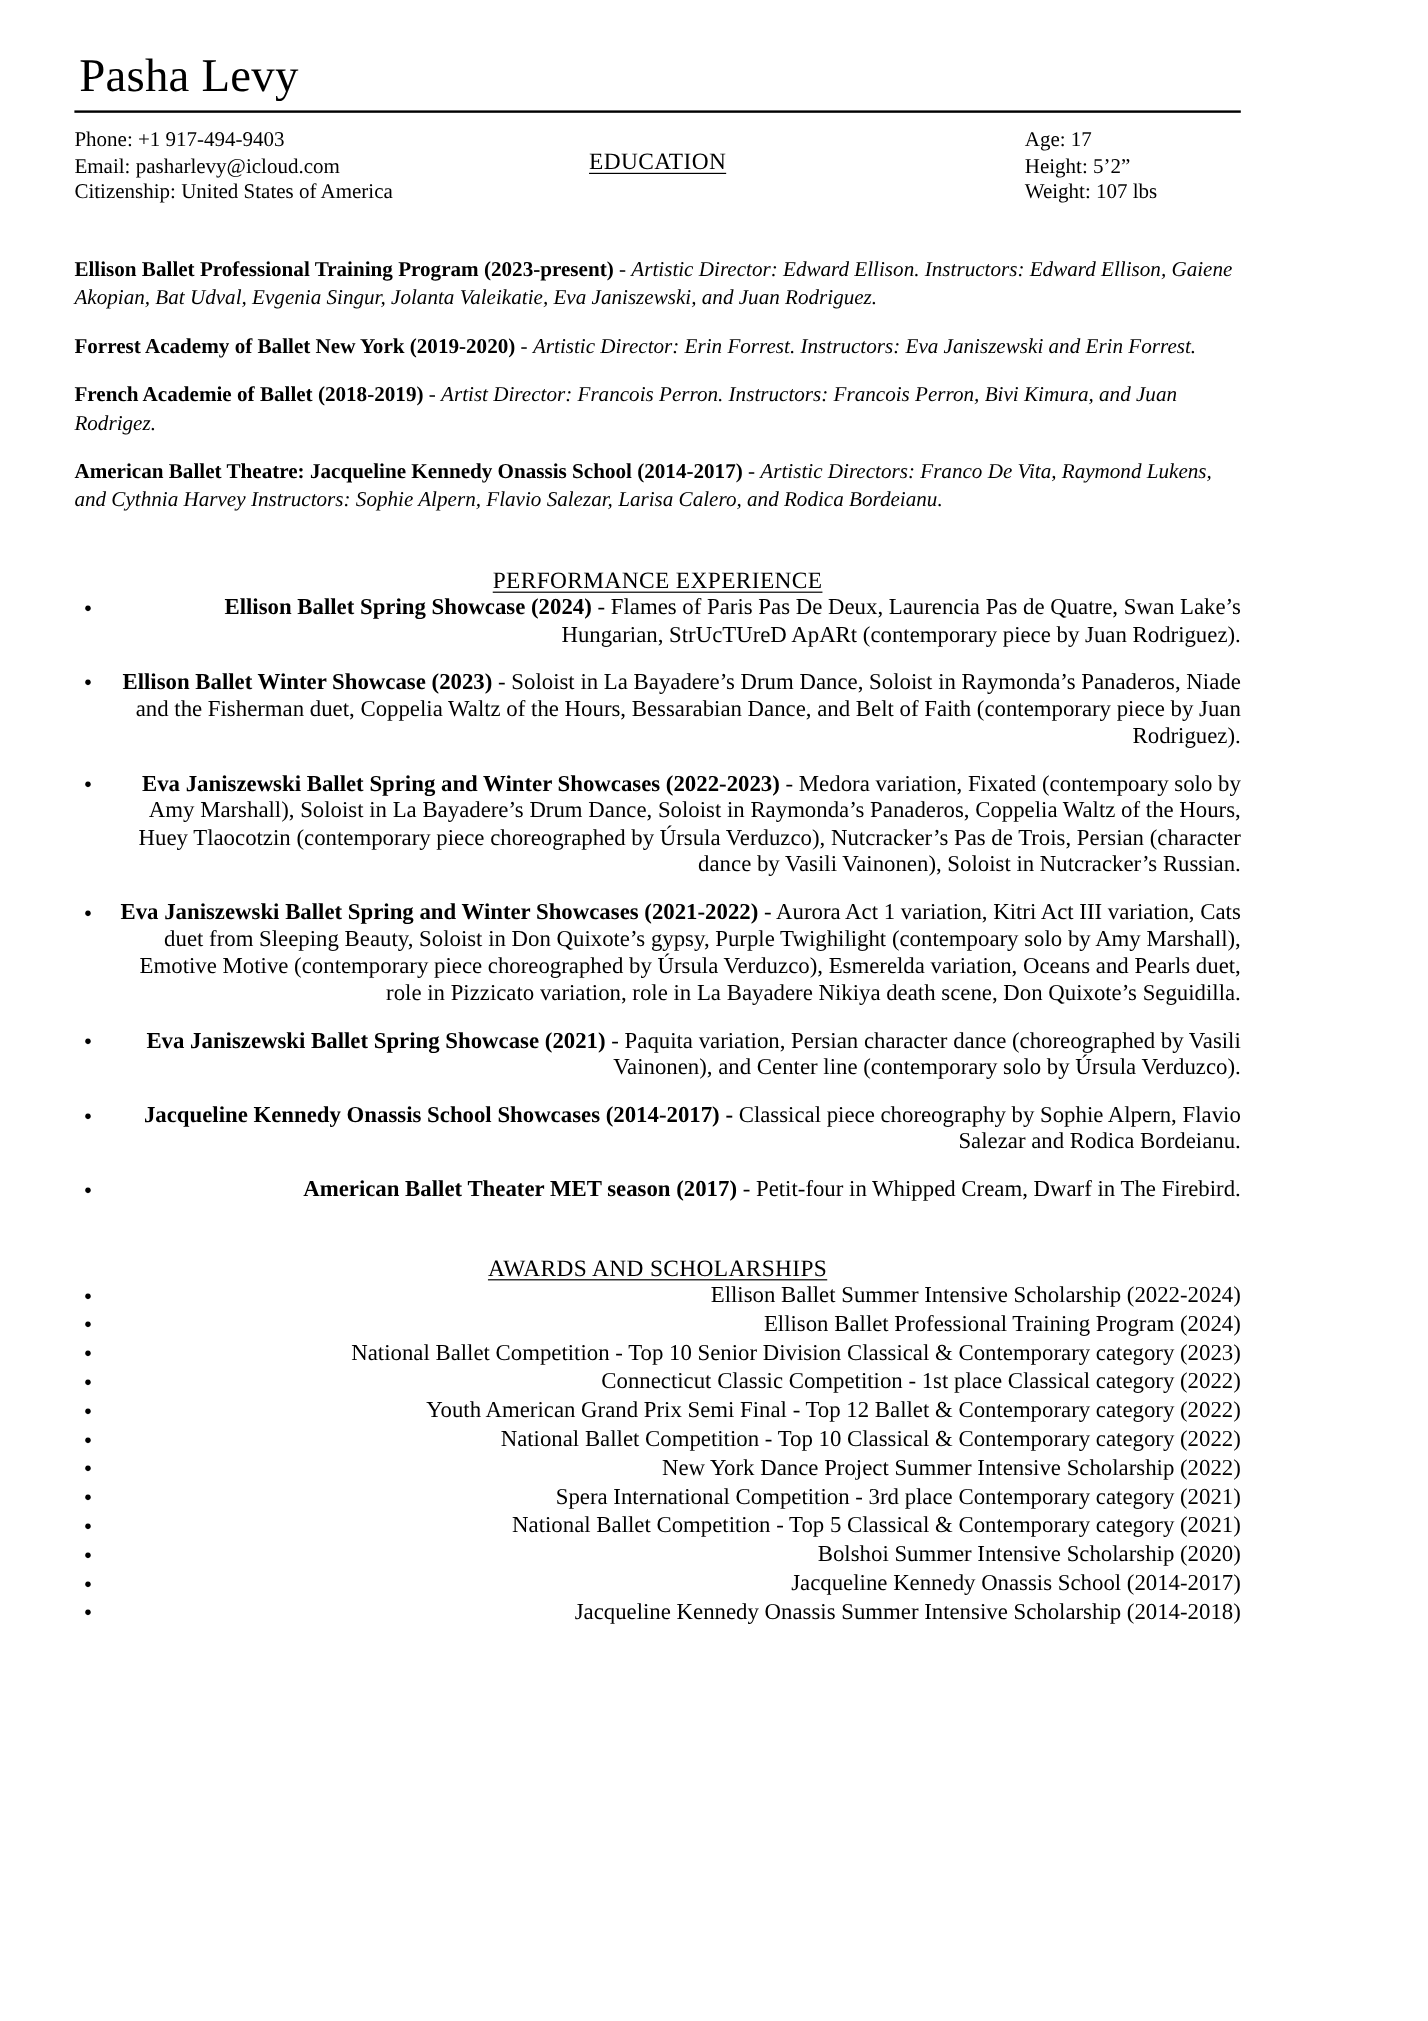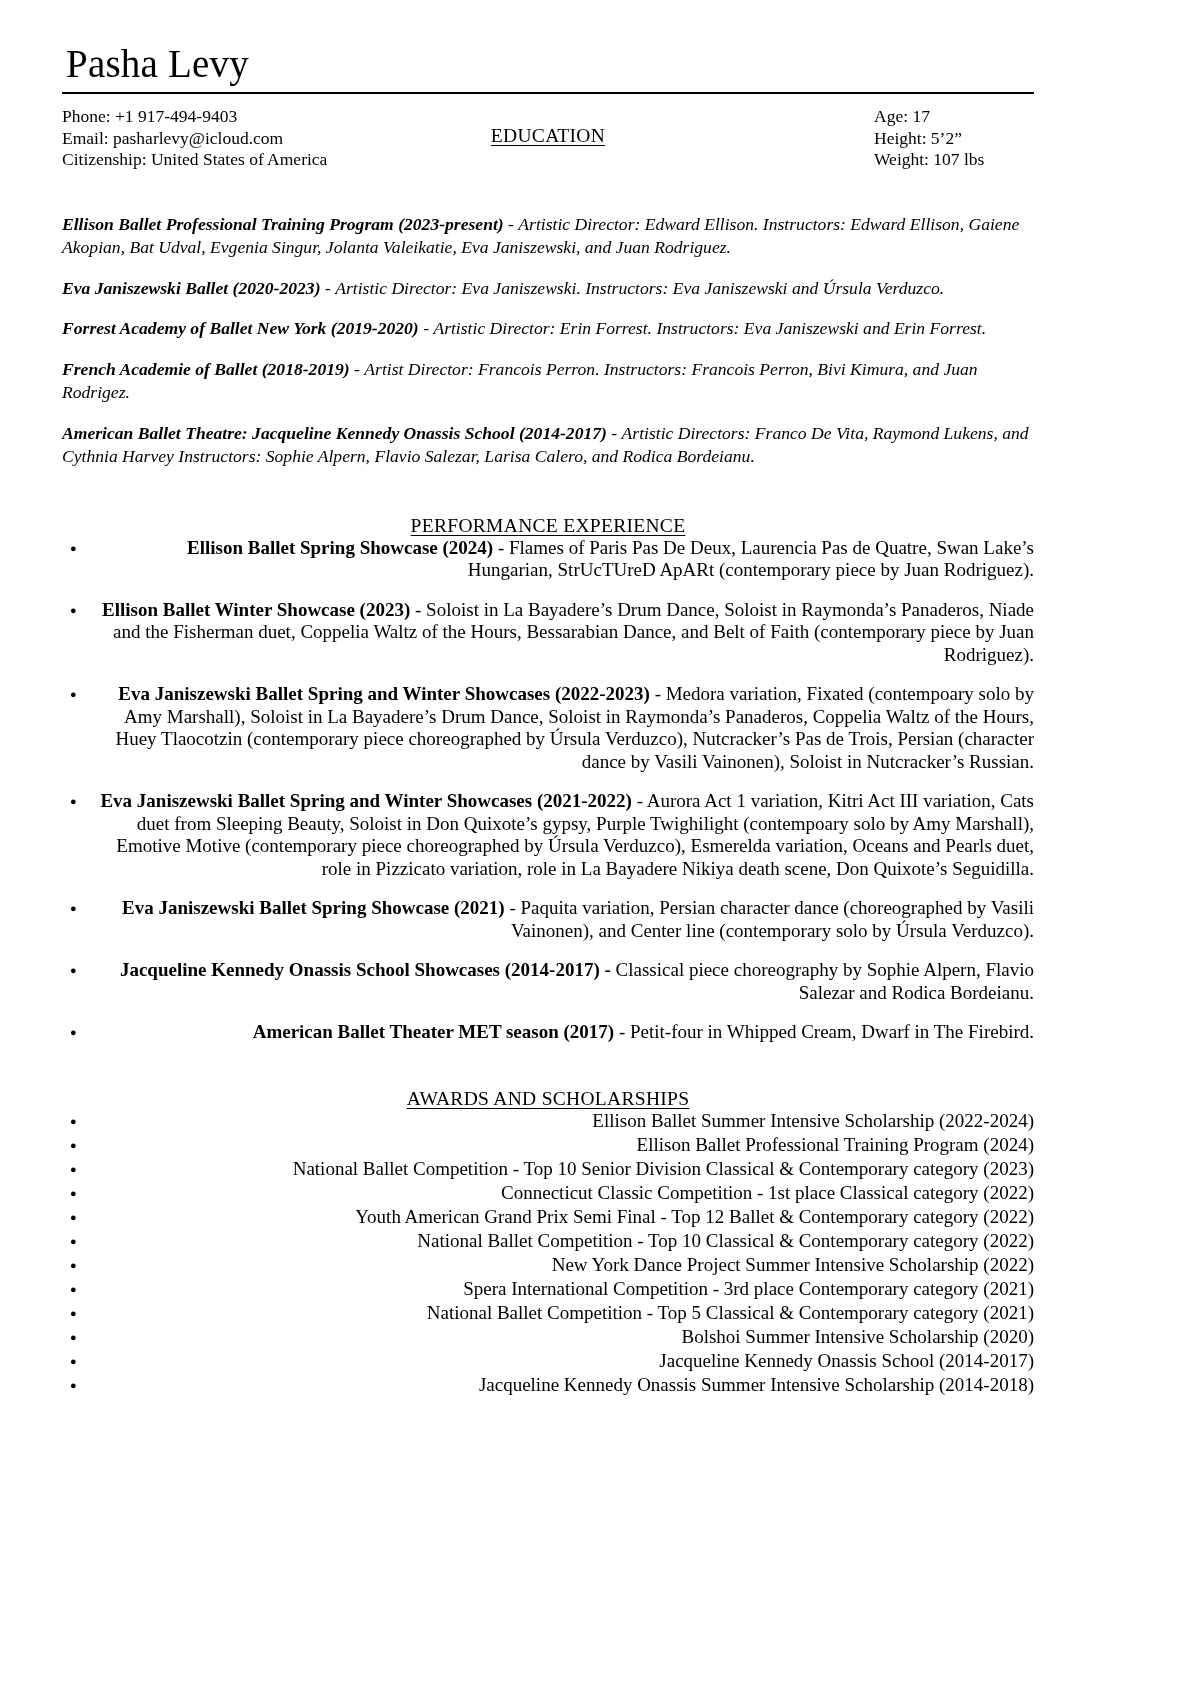--- a/index.html
+++ b/index.html
@@ -43,21 +43,21 @@
     margin-top: 12px;
     font-size: 17.5px;
     line-height: 21.6px;
     position: relative;
   }
   .contact-left {
     width: 780px;
   }
   .contact-right {
     position: absolute;
-    left: 812px;
+    left: 792px;
     top: 0;
   }
   .contact-line { white-space: pre; }
 
   
   .section-heading {
     text-align: center;
     font-weight: normal;
     font-size: 19.5px;
     letter-spacing: 0.3px;
@@ -80,21 +80,20 @@
     margin-top: 66px;
   }
   .education-item {
     font-size: 17.6px;
     line-height: 23.5px;
     margin-bottom: 17px;
     text-align: left;
   }
   .edu-school {
     font-weight: bold;
-    font-style: italic;
   }
   .edu-detail {
     font-style: italic;
   }
 
   
   ul.bullets {
     list-style: none;
     margin: 0;
     padding: 0;
@@ -154,23 +153,20 @@
       <div class="contact-line">Height: 5’2”</div>
       <div class="contact-line">Weight: 107 lbs</div>
     </div>
   </div>
 
   <div class="section-heading heading-education">EDUCATION</div>
 
   <div class="education-list">
     <div class="education-item">
       <span class="edu-school">Ellison Ballet Professional Training Program (2023-present)</span><span class="edu-sep"> - </span><span class="edu-detail">Artistic Director: Edward Ellison. Instructors: Edward Ellison, Gaiene Akopian, Bat Udval, Evgenia Singur, Jolanta Valeikatie, Eva Janiszewski, and Juan Rodriguez.</span>
-    </div>
-    <div class="education-item">
-      <span class="edu-school">Eva Janiszewski Ballet (2020-2023)</span><span class="edu-sep"> - </span><span class="edu-detail">Artistic Director: Eva Janiszewski. Instructors: Eva Janiszewski and Úrsula Verduzco.</span>
     </div>
     <div class="education-item">
       <span class="edu-school">Forrest Academy of Ballet New York (2019-2020)</span><span class="edu-sep"> - </span><span class="edu-detail">Artistic Director: Erin Forrest. Instructors: Eva Janiszewski and Erin Forrest.</span>
     </div>
     <div class="education-item">
       <span class="edu-school">French Academie of Ballet (2018-2019)</span><span class="edu-sep"> -  </span><span class="edu-detail">Artist Director: Francois Perron. Instructors: Francois Perron, Bivi Kimura, and Juan Rodrigez.</span>
     </div>
     <div class="education-item">
       <span class="edu-school">American Ballet Theatre: Jacqueline Kennedy Onassis School (2014-2017)</span><span class="edu-sep"> -  </span><span class="edu-detail">Artistic Directors: Franco De Vita, Raymond Lukens, and Cythnia Harvey Instructors: Sophie Alpern, Flavio Salezar, Larisa Calero, and Rodica Bordeianu.</span>
     </div>

